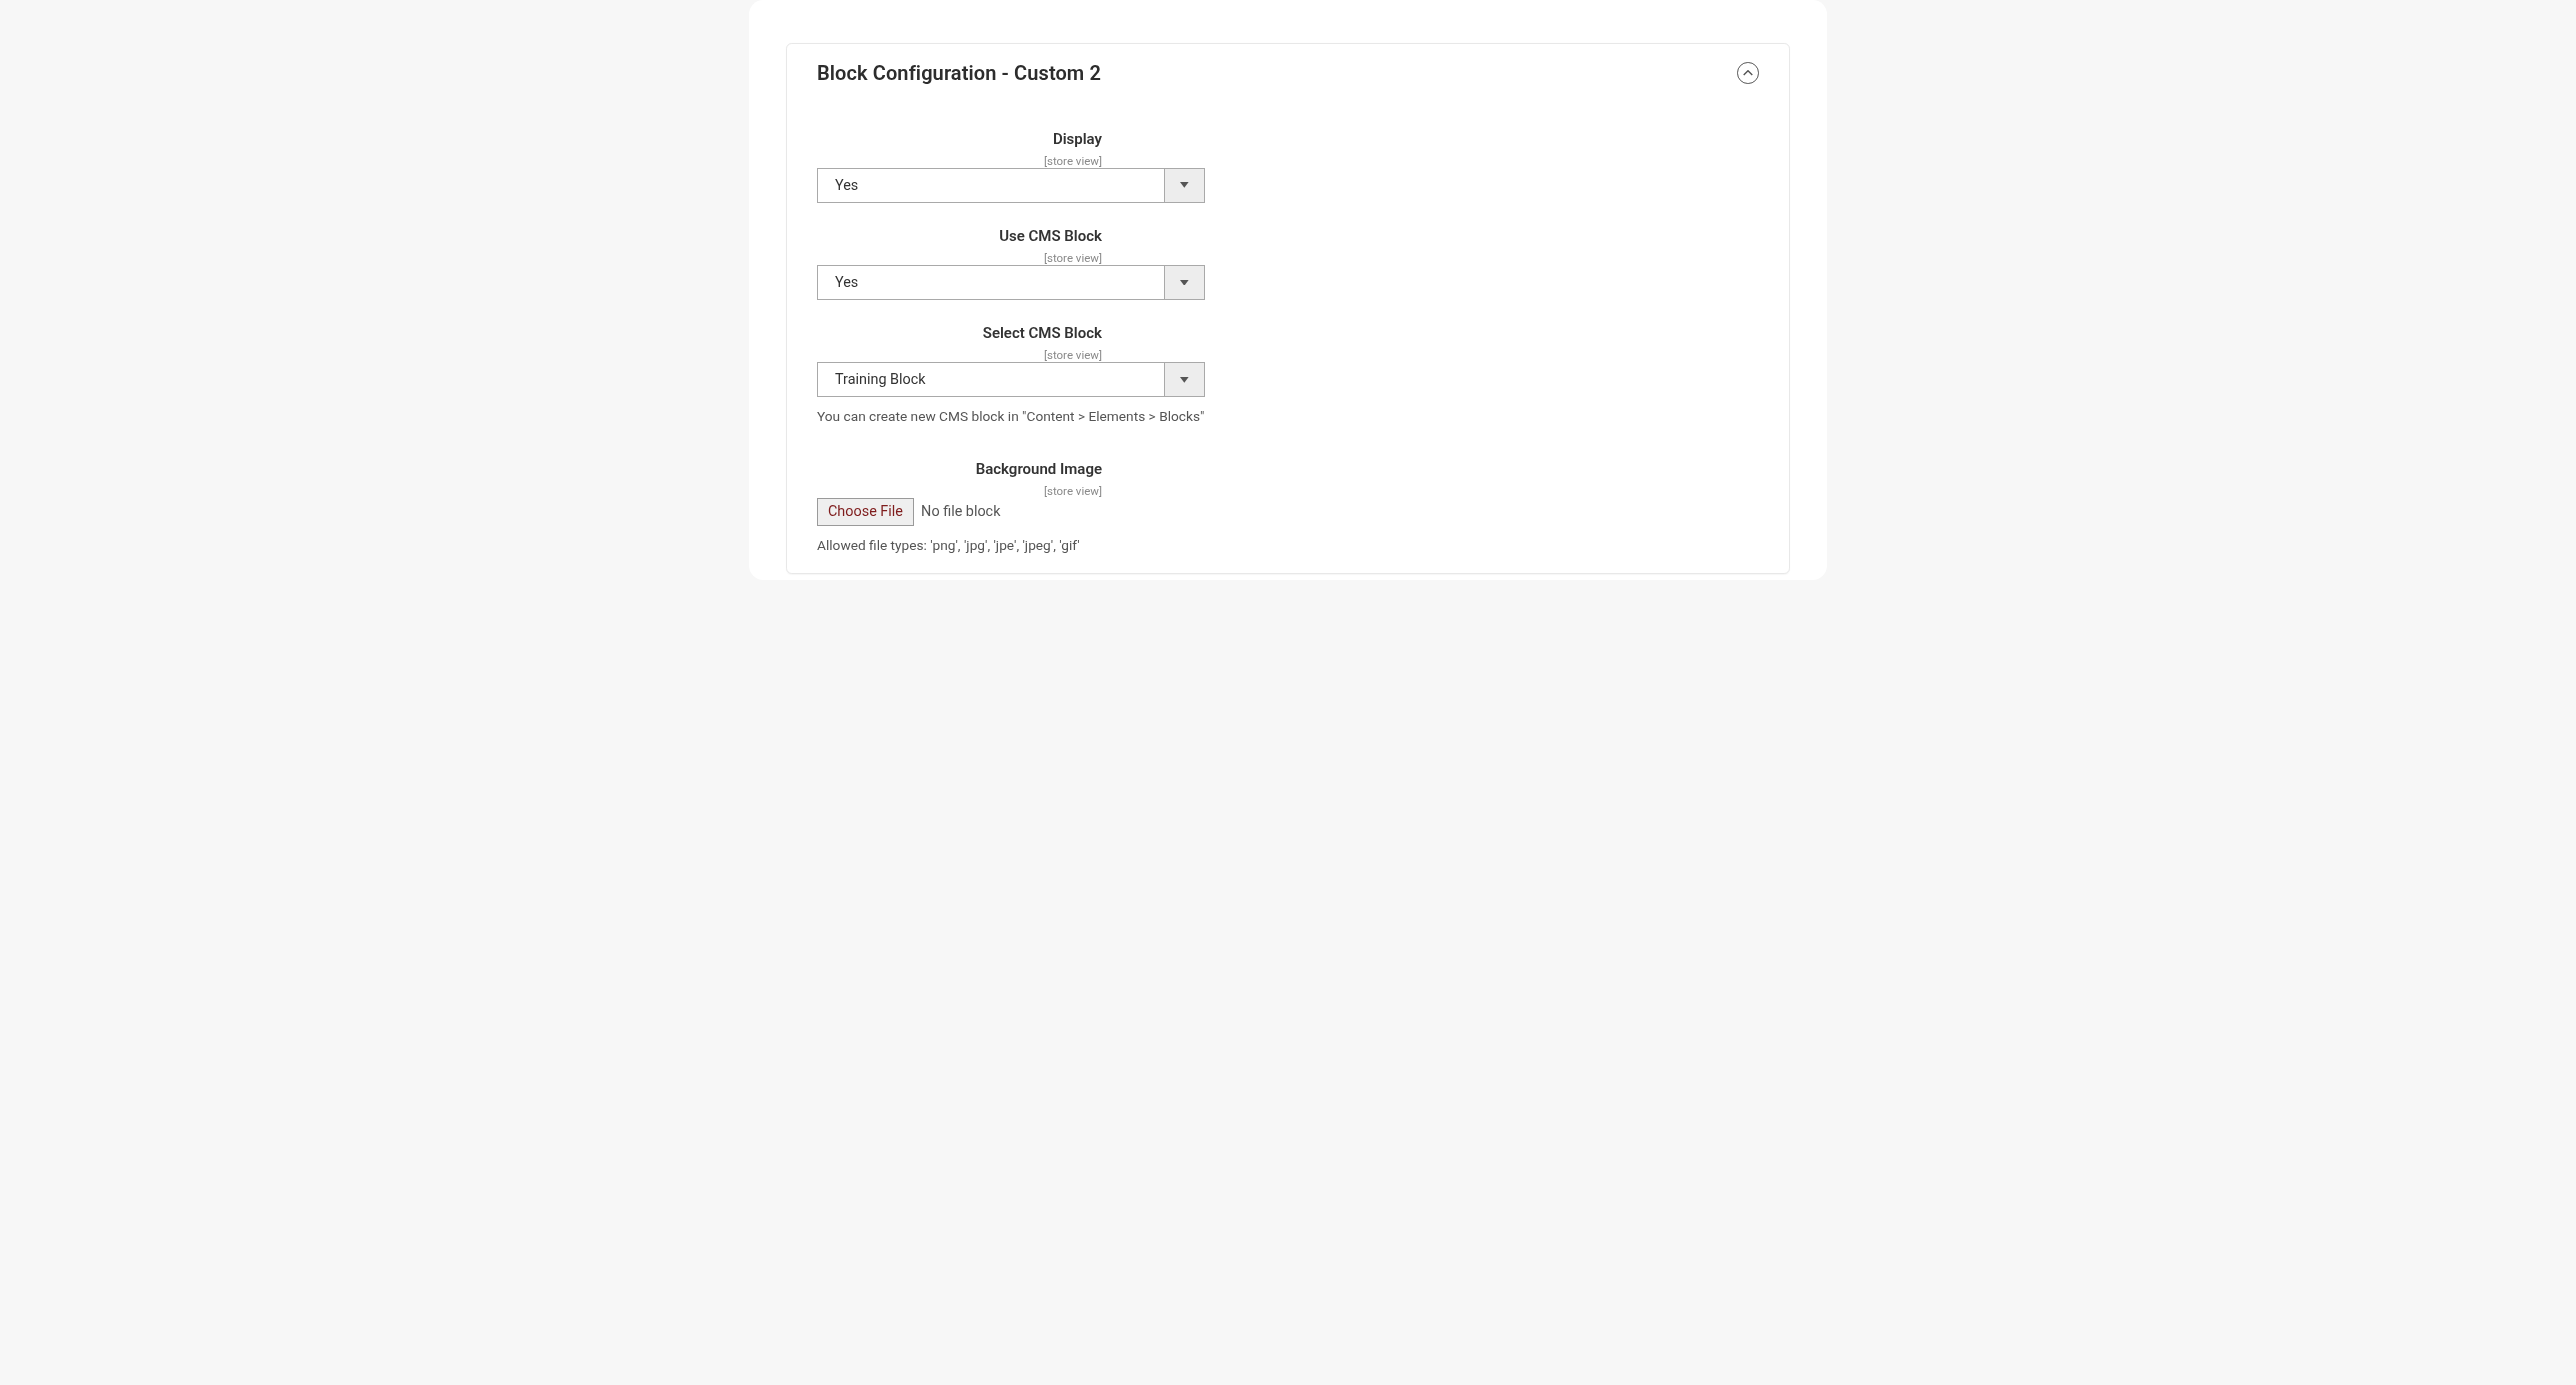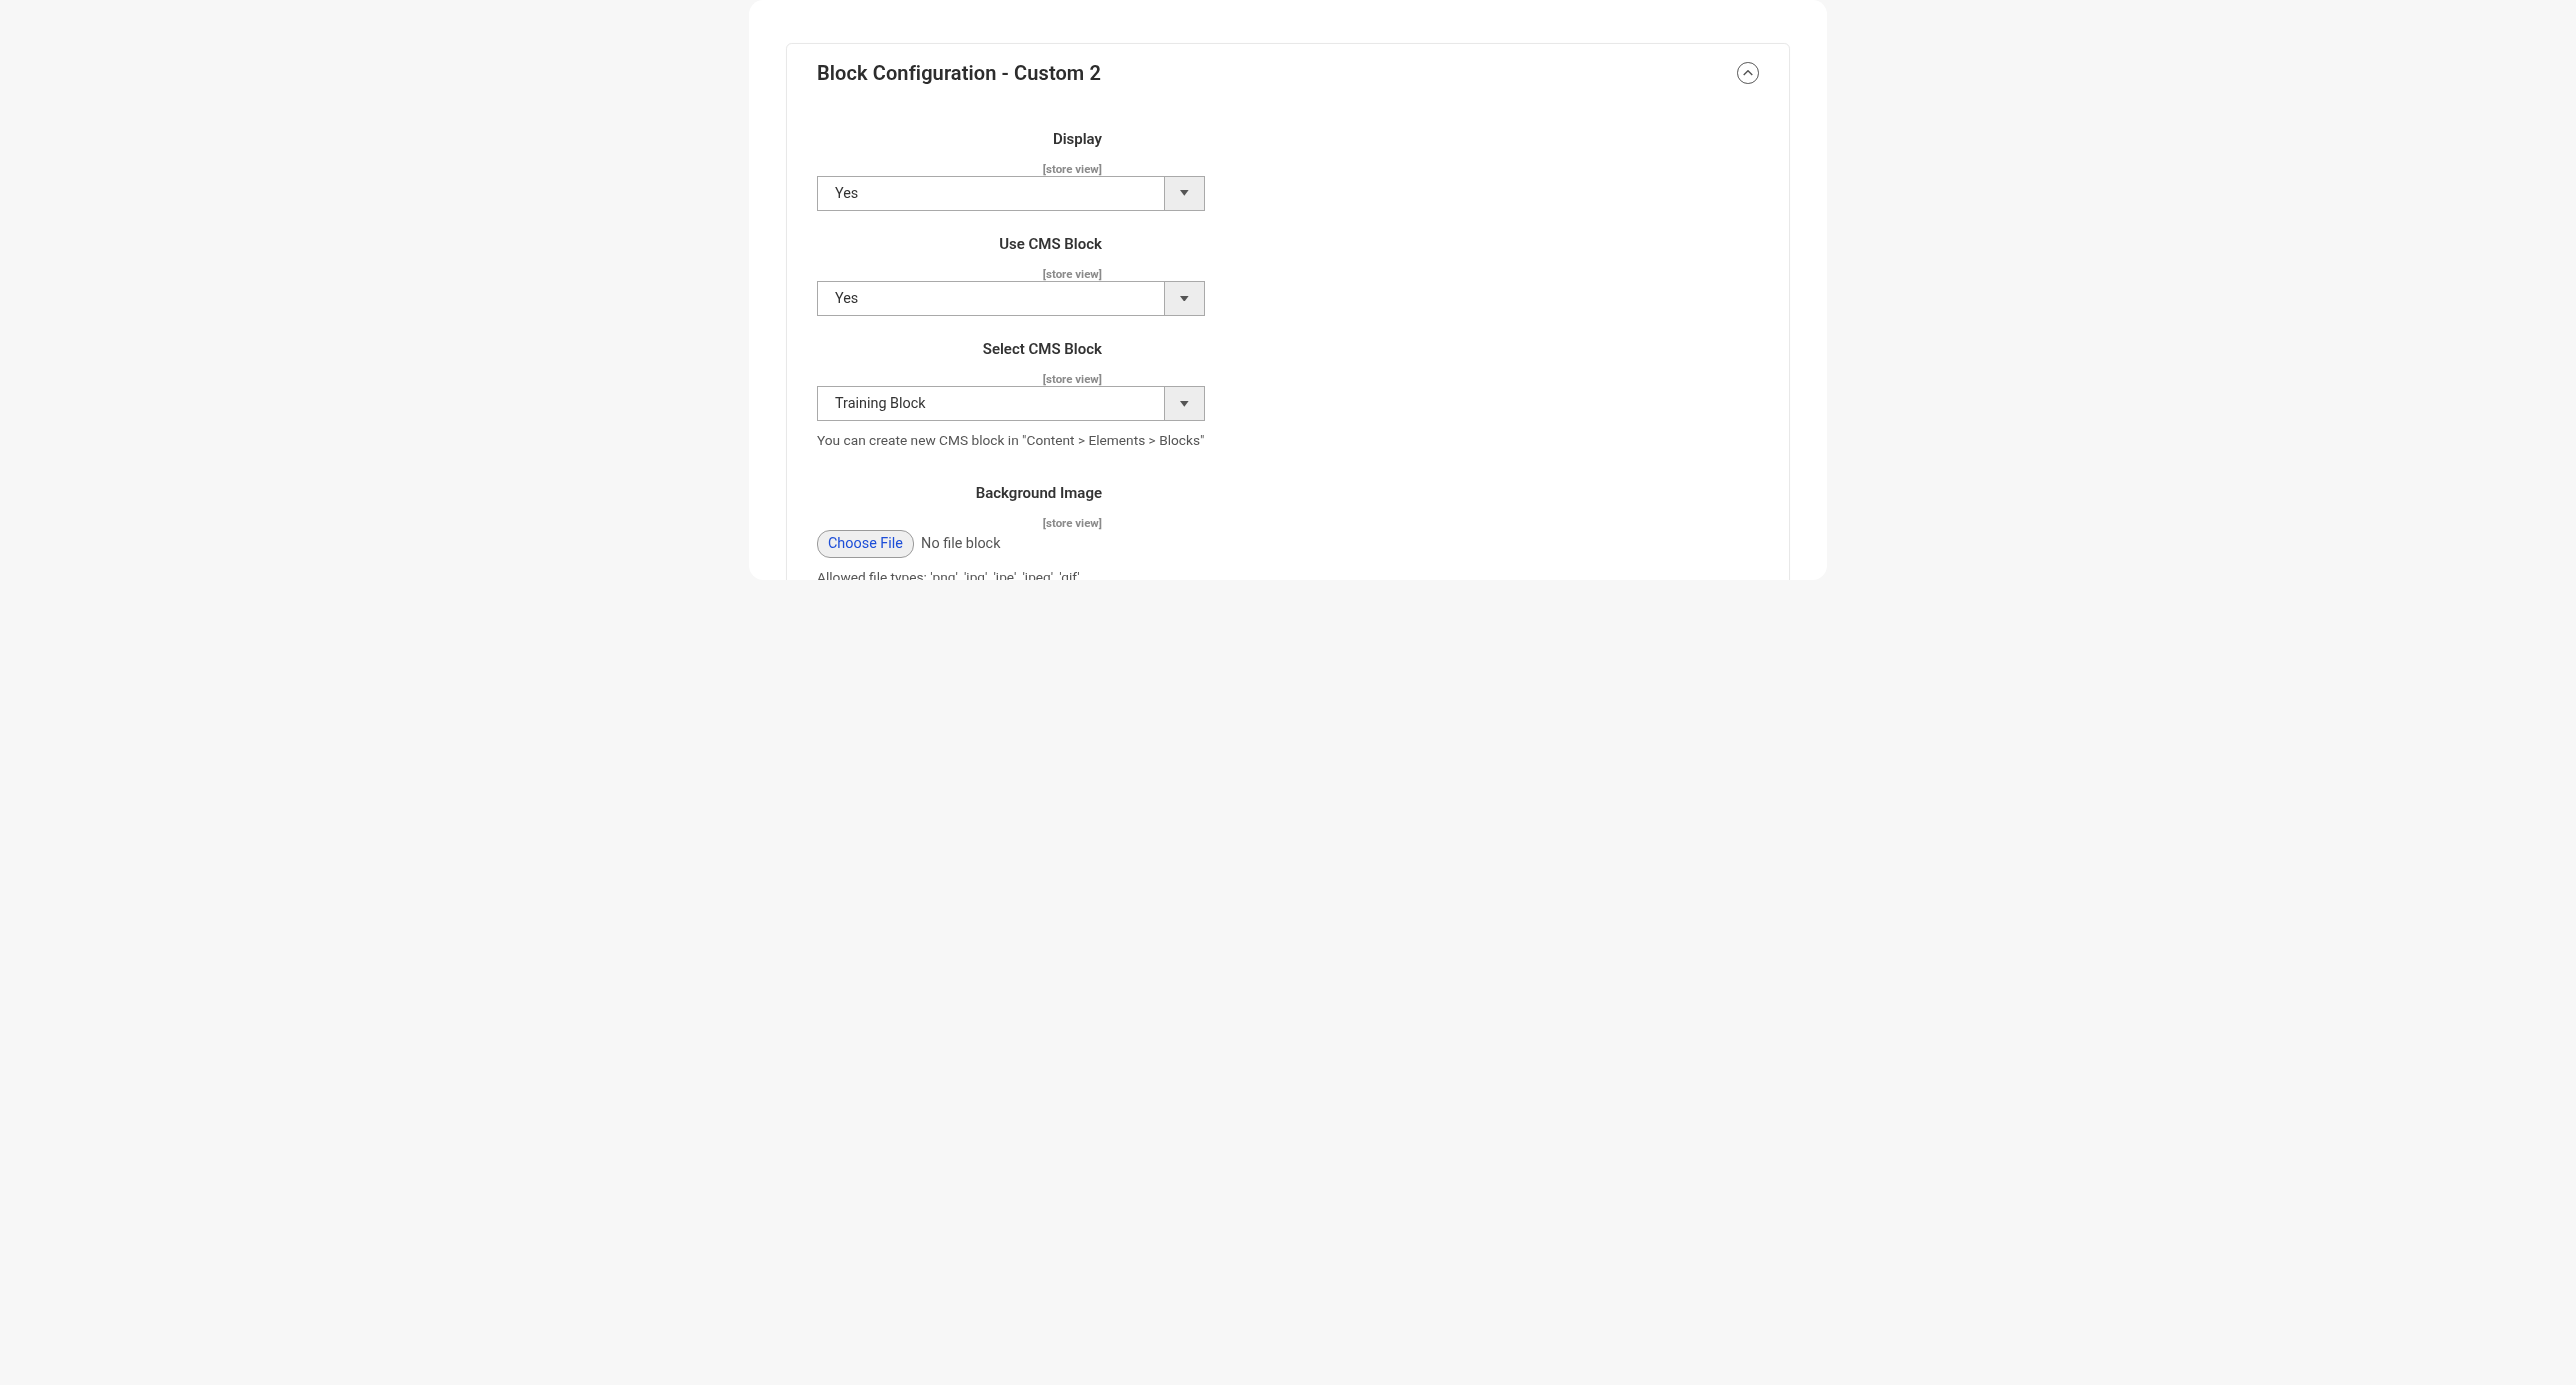--- a/index.html
+++ b/index.html
@@ -69,22 +69,22 @@
   }
   .label-text {
     font-size: 15px;
     font-weight: 600;
     color: #333;
     line-height: 1.2;
   }
   .scope {
     font-size: 11.5px;
     color: #8a8a8a;
-    font-weight: 700;
-    margin-top: 14px;
+    font-weight: 400;
+    margin-top: 6px;
   }
 
   .input-col {
     flex: 0 0 auto;
     width: 388px;
   }
 
   .select-wrap {
     display: flex;
     border: 0.7px solid #a9a9a9;
@@ -121,22 +121,22 @@
   .file-row {
     display: flex;
     align-items: center;
     gap: 7.2px;
   }
   .choose-file-btn {
     border: 0.7px solid #9a9a9a;
     background: #efefef;
     padding: 4.3px 10px;
     font-size: 14.4px;
-    color: #1d4ed8;
-    border-radius: 13px;
+    color: #7f1d1d;
+    border-radius: 0;
     cursor: pointer;
   }
   .file-status {
     font-size: 14.4px;
     color: #555;
   }
 </style>
 </head>
 <body>
 

